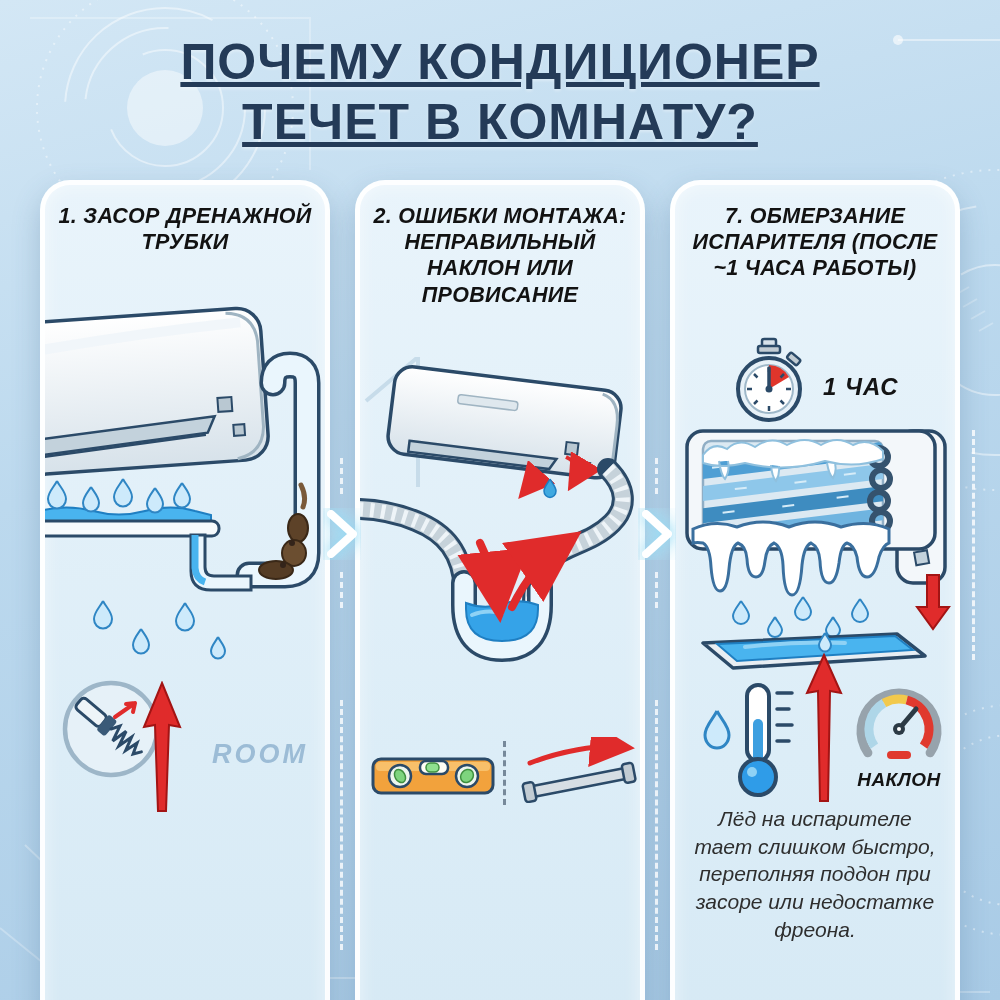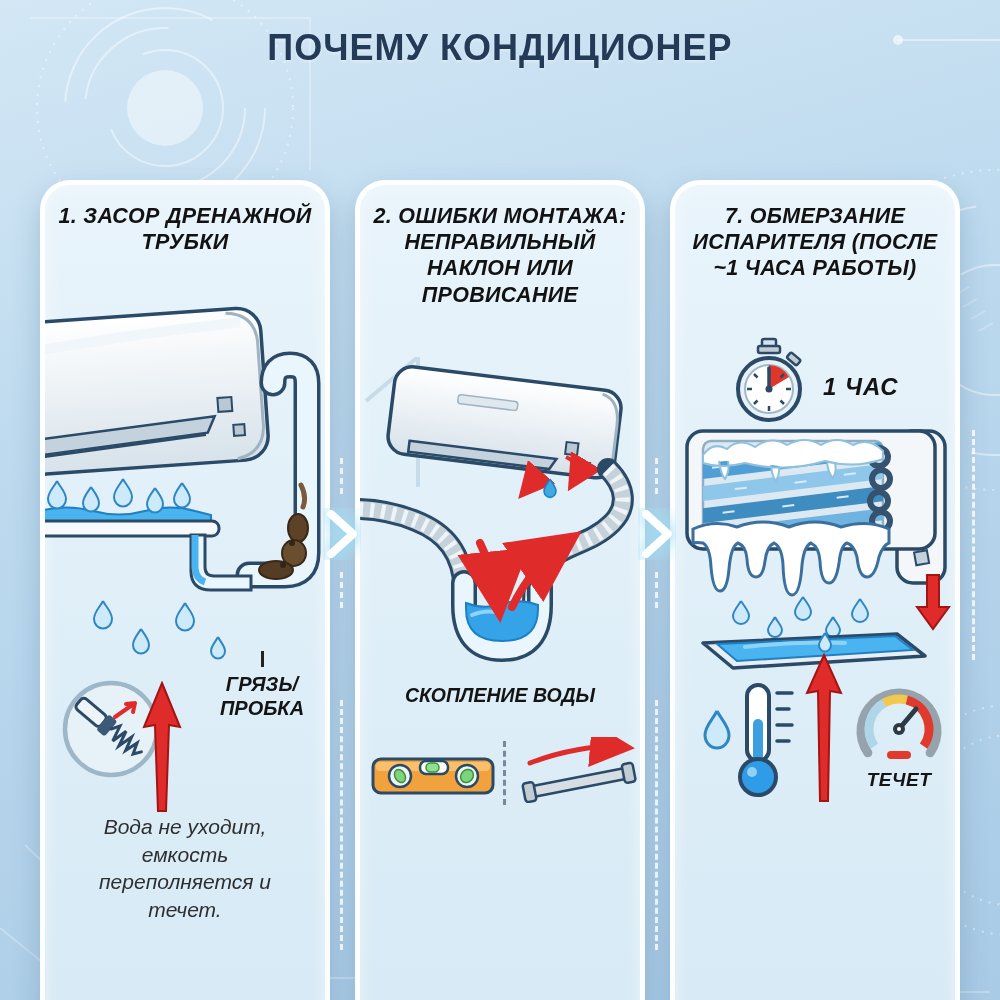--- a/index.html
+++ b/index.html
@@ -1,22 +1,22 @@
 <!DOCTYPE html>
 <html><head>
 <meta charset="utf-8">
 <style>
   html,body{margin:0;padding:0;background:#8fb6d6;}
   .page{position:relative;width:1000px;height:1000px;overflow:hidden;
     font-family:"Liberation Sans","DejaVu Sans",sans-serif;
     background:linear-gradient(165deg,#d3e7f5 0%,#bcd9ee 40%,#a9cbe6 100%);}
   .decor{position:absolute;inset:0;z-index:0;pointer-events:none;}
-  .title{position:absolute;top:26px;left:0;width:100%;text-align:center;z-index:2;
-    color:#243b58;font-weight:800;font-size:36px;line-height:1.2;letter-spacing:1px;
-    text-shadow:0 2px 3px rgba(255,255,255,.35);}
+  .title{position:absolute;top:32px;left:0;width:100%;text-align:center;z-index:2;
+    color:#243b58;font-weight:800;font-size:50px;line-height:1.2;letter-spacing:1px;
+    text-shadow:0 2px 3px rgba(255,255,255,.35);text-decoration:underline;}
   .panel{position:absolute;top:180px;width:290px;height:962px;z-index:1;
     background:linear-gradient(180deg,#e9f4fb 0%,#dcedf7 60%,#d4e8f4 100%);
     border:5px solid rgba(255,255,255,.95);border-radius:30px;box-sizing:border-box;
     box-shadow:0 12px 28px rgba(60,100,140,.28), inset 0 0 18px rgba(255,255,255,.5);font-style:italic;}
   .panel1{left:40px;} .panel2{left:355px;} .panel3{left:670px;}
   .p-title{position:absolute;top:18px;left:8px;right:8px;text-align:center;
     color:#121212;font-weight:800;font-size:21.5px;line-height:1.22;letter-spacing:.3px;}
   .abs{position:absolute;}
   .caption{position:absolute;left:50%;transform:translateX(-50%);text-align:center;
     color:#2e2e2e;font-size:21px;line-height:1.32;font-weight:500;}
@@ -61,20 +61,21 @@
     <circle cx="608" cy="978" r="6" fill="rgba(255,255,255,0.65)" stroke="none"></circle>
     <path d="M 0,928 L 42,962" opacity=".6"></path>
     <circle cx="1010" cy="820" r="85" stroke-dasharray="2 7"></circle>
     <circle cx="1010" cy="820" r="115" stroke-dasharray="2 7"></circle>
     <path d="M 905,992 H 990" opacity=".6"></path>
   </g>
 </svg>
 
 <div class="title">
   <div>ПОЧЕМУ КОНДИЦИОНЕР</div>
+  <div>ТЕЧЕТ В КОМНАТУ?</div>
 </div>
 
 <div class="panel panel1">
   <div class="p-title">1. ЗАСОР ДРЕНАЖНОЙ ТРУБКИ</div>
 
   <svg class="abs" style="top:100px;left:0" width="290" height="380" viewBox="0 0 290 380">
     <defs>
       <linearGradient id="g1" x1="0" y1="0" x2="0" y2="1">
         <stop offset="0" stop-color="#ffffff"></stop>
             <stop offset="1" stop-color="#d7e2ea"></stop>
@@ -116,41 +117,36 @@
       <path d="M110,203 c3,5 8,10 8,16 a8,8.5 0 1 1 -16,0 c0,-6 5,-11 8,-16"></path>
       <path d="M137,198 c3,5 8,10 8,16 a8,8.5 0 1 1 -16,0 c0,-6 5,-11 8,-16"></path>
 
       <path d="M58,316 c3,6 9,11 9,18 a9,9.5 0 1 1 -18,0 c0,-7 6,-12 9,-18"></path>
       <path d="M96,344 c3,5 8,10 8,16 a8,8.5 0 1 1 -16,0 c0,-6 5,-11 8,-16"></path>
       <path d="M140,318 c3,6 9,11 9,18 a9,9.5 0 1 1 -18,0 c0,-7 6,-12 9,-18"></path>
       <path d="M173,352 c2,4 7,9 7,14 a7,7.5 0 1 1 -14,0 c0,-5 5,-10 7,-14"></path>
     </g>
   </svg>
 
-  <div class="clog-label">
-    <div class="clog-tick"></div>
-    <div>ГРЯЗЬ/</div>
-    <div>ПРОБКА</div>
-  </div>
 
   <svg class="abs" style="top:492px;left:14px" width="104" height="104" viewBox="0 0 104 104">
     <circle cx="52" cy="52" r="46" fill="#e6f1f8" stroke="#9db6c8" stroke-width="4.5"></circle>
     <g transform="rotate(40 52 52)">
       <rect x="10" y="45" width="32" height="14" rx="4" fill="#eef4f8" stroke="#2b4a68" stroke-width="3"></rect>
       <rect x="41" y="42" width="11" height="20" rx="3" fill="#3a5a78"></rect>
       <polyline points="52,52 57,44 61,60 65,44 69,60 73,45 77,59 81,46 85,57 90,50" fill="none" stroke="#2b4a68" stroke-width="3" stroke-linecap="round"></polyline>
     </g>
     <path d="M 56,40 L 76,26 M 76,26 l -9,1 M 76,26 l -2,9" stroke="#e02b2b" stroke-width="4" fill="none" stroke-linecap="round"></path>
   </svg>
 
   <svg class="abs" style="top:496px;left:96px" width="42" height="132" viewBox="0 0 42 132">
     <path d="M21,2 L39,46 L28,44 L25,130 L17,130 L14,44 L3,46 Z" fill="#e02b2b" stroke="#a31414" stroke-width="2"></path>
   </svg>
 
-  <div class="caption cap1">Вода не уходит, емкость переполняется и течет.</div>
+  <div class="room-label">ROOM</div>
 </div>
 
 <div class="panel panel2">
   <div class="p-title">2. ОШИБКИ МОНТАЖА: НЕПРАВИЛЬНЫЙ НАКЛОН ИЛИ ПРОВИСАНИЕ</div>
 
   <svg class="abs" style="top:172px;left:0" width="290" height="318" viewBox="0 0 290 318">
     <defs>
       <linearGradient id="g2" x1="0" y1="0" x2="0" y2="1">
         <stop offset="0" stop-color="#ffffff"></stop>
             <stop offset="1" stop-color="#d7e2ea"></stop>
@@ -188,21 +184,20 @@
       <path d="M 104,226 L 104,248 Q 104,292 142,292 Q 180,292 180,248 L 180,230" fill="none" stroke="#2b4a68" stroke-width="26" stroke-linecap="round"></path>
       <path d="M 104,226 L 104,248 Q 104,292 142,292 Q 180,292 180,248 L 180,230" fill="none" stroke="#eaf6fd" stroke-width="19" stroke-linecap="round"></path>
       <path d="M 106,252 Q 106,284 142,284 Q 178,284 178,252 L 178,248 Q 160,241 142,247 Q 124,253 106,246 Z" fill="#35a3e8" stroke="#1f7fc2" stroke-width="2"></path>
       <path d="M 112,258 Q 126,252 142,256" stroke="#8fd2f5" stroke-width="4" fill="none" stroke-linecap="round"></path>
     </g>
 
     <path d="M 120,186 C 130,208 136,222 138,242" stroke="#e02b2b" stroke-width="8" fill="none" stroke-linecap="round" marker-end="url(#m2)"></path>
     <path d="M 152,250 C 166,222 182,202 202,188" stroke="#e02b2b" stroke-width="8" fill="none" stroke-linecap="round" marker-end="url(#m2)"></path>
   </svg>
 
-  <div class="water-label">СКОПЛЕНИЕ ВОДЫ</div>
 
   <svg class="abs" style="top:566px;left:10px" width="126" height="48" viewBox="0 0 126 48">
     <rect x="3" y="8" width="120" height="34" rx="8" fill="#f2a23c" stroke="#2b4a68" stroke-width="3"></rect>
     <rect x="6" y="11" width="114" height="9" rx="4" fill="#f8c06a"></rect>
     <circle cx="30" cy="25" r="11" fill="#eef6ee" stroke="#2b4a68" stroke-width="2.5"></circle>
     <ellipse cx="30" cy="25" rx="5" ry="7" fill="#7ed47e" stroke="#3f8f3f" stroke-width="1.5" transform="rotate(-30 30 25)"></ellipse>
     <circle cx="97" cy="25" r="11" fill="#eef6ee" stroke="#2b4a68" stroke-width="2.5"></circle>
     <ellipse cx="97" cy="25" rx="6" ry="7" fill="#7ed47e" stroke="#3f8f3f" stroke-width="1.5" transform="rotate(40 97 25)"></ellipse>
     <rect x="50" y="10" width="28" height="13" rx="6" fill="#fffef4" stroke="#2b4a68" stroke-width="2.5"></rect>
     <rect x="56" y="12" width="13" height="9" rx="4.5" fill="#8fe08f" stroke="#3f8f3f" stroke-width="1.5"></rect>
@@ -325,23 +320,24 @@
     <svg width="104" height="86" viewBox="0 0 104 86">
       <path d="M 20.9,75.8 A 38,38 0 1 1 83.1,75.8" fill="none" stroke="#97a3ac" stroke-width="9" stroke-linecap="round"></path>
       <path d="M 27.4,69.2 A 30,30 0 0 1 37,26" fill="none" stroke="#aed6e8" stroke-width="9"></path>
       <path d="M 37,26 A 30,30 0 0 1 59.8,23" fill="none" stroke="#f2c94c" stroke-width="9"></path>
       <path d="M 59.8,23 A 30,30 0 0 1 76.6,69.2" fill="none" stroke="#e0392e" stroke-width="9"></path>
       <line x1="52" y1="52" x2="69" y2="32" stroke="#2b3a45" stroke-width="5" stroke-linecap="round"></line>
       <circle cx="52" cy="52" r="6" fill="#2b3a45"></circle>
           <circle cx="52" cy="52" r="2" fill="#ffffff"></circle>
       <rect x="40" y="74" width="24" height="8" rx="4" fill="#e0392e"></rect>
     </svg>
-    <div class="freon-label">ТЕЧЕТ</div>
+    <div class="freon-label">НАКЛОН</div>
   </div>
 
+  <div class="caption cap3">Лёд на испарителе тает слишком быстро, переполняя поддон при засоре или недостатке фреона.</div>
 </div>
 
 <svg class="chev" style="top:508px;left:323px" width="38" height="52" viewBox="0 0 38 52">
   <polyline points="8,6 30,26 8,46" fill="none" stroke="#ffffff" stroke-width="8" stroke-linecap="round" stroke-linejoin="round" style="filter:drop-shadow(0 0 7px #8fd8f2) drop-shadow(0 0 12px #b8e8fa)"></polyline>
 </svg>
 <svg class="chev" style="top:508px;left:638px" width="38" height="52" viewBox="0 0 38 52">
   <polyline points="8,6 30,26 8,46" fill="none" stroke="#ffffff" stroke-width="8" stroke-linecap="round" stroke-linejoin="round" style="filter:drop-shadow(0 0 7px #8fd8f2) drop-shadow(0 0 12px #b8e8fa)"></polyline>
 </svg>
 <div class="gap-dash" style="left:340px;top:458px;height:36px"></div>
 <div class="gap-dash" style="left:340px;top:572px;height:36px"></div>

